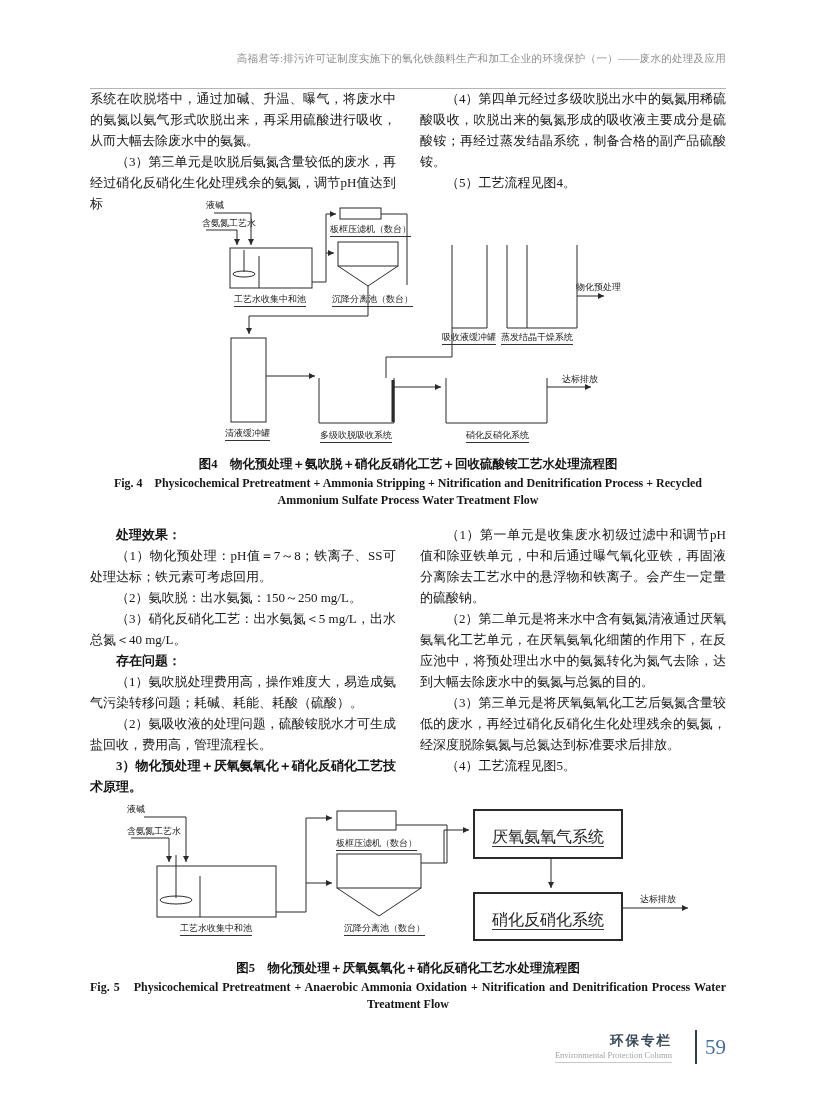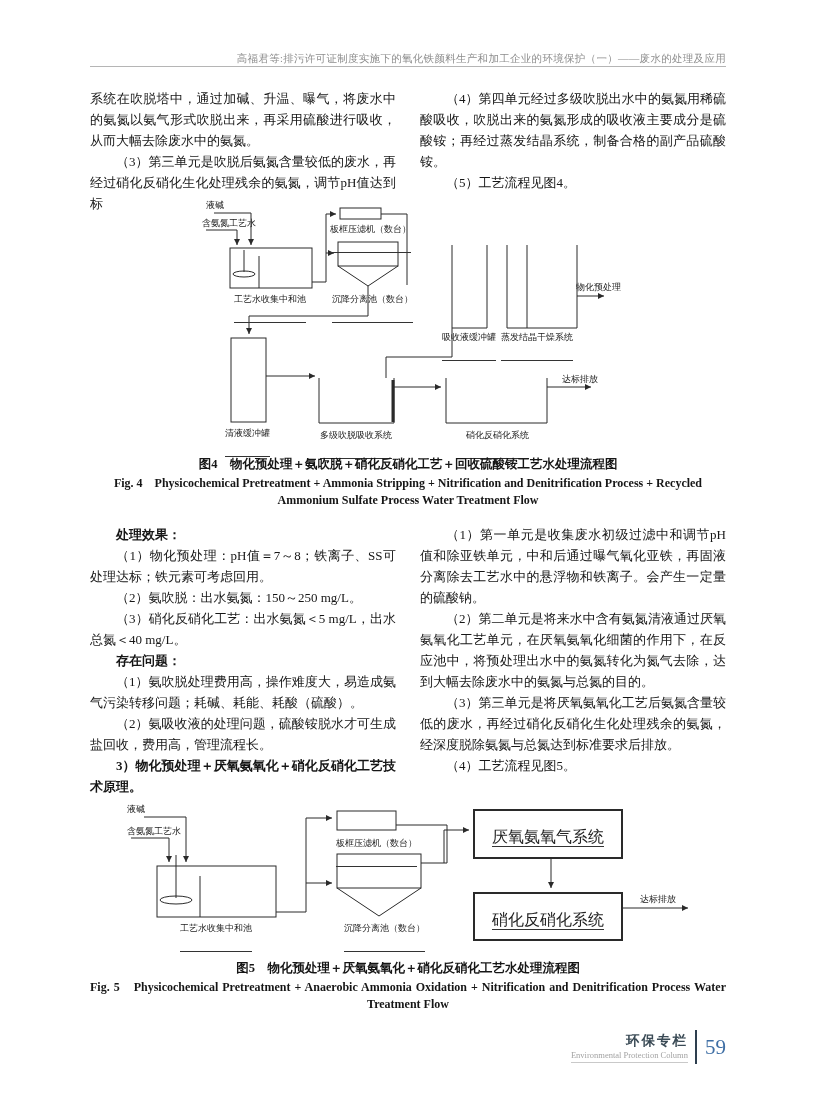--- a/index.html
+++ b/index.html
@@ -1,46 +1,46 @@
 <!DOCTYPE html>
 <html><head>
 <meta charset="utf-8">
 <style>
   html,body{margin:0;padding:0;background:#e8e8e8;}
   .page{position:relative;width:816px;height:1099px;background:#ffffff;margin:0 auto;overflow:hidden;
         font-family:"Liberation Serif","DejaVu Serif",serif;color:#161616;}
   
   .hdr{position:absolute;left:90px;top:52px;width:636px;text-align:right;font-size:10.5px;color:#8d8d8d;
-       padding-bottom:0;border-bottom:1px solid #b5b5b5;letter-spacing:.3px;}
+       padding-bottom:22px;border-bottom:1px solid #b5b5b5;letter-spacing:.3px;}
   
   .col{position:absolute;width:306px;font-size:13px;line-height:21px;text-align:justify;}
   .col p{margin:0;text-indent:2em;}
   .col p.noind{text-indent:0;}
   .col p.hd{font-weight:bold;}
   .c-tl{left:90px;top:88px;}
   .c-tr{left:420px;top:88px;}
   .c-ml{left:90px;top:524px;}
   .c-mr{left:420px;top:524px;}
   
   .fig{position:absolute;left:94px;width:636px;}
   .fig svg{position:absolute;left:0;top:0;}
   .f4{top:198px;height:252px;}
   .f5{top:800px;height:155px;}
   .dlabel{position:absolute;font-size:9px;line-height:11px;white-space:nowrap;color:#222;}
-  .dlabel.u{border-bottom:1px solid #333;padding-bottom:17px;}
+  .dlabel.u{border-bottom:1px solid #333;padding-bottom:1px;}
   .boxlabel{position:absolute;font-size:16px;text-align:center;color:#222;}
   .boxlabel span{border-bottom:1px solid #333;padding-bottom:1px;}
   
   .cap{position:absolute;left:90px;width:636px;font-weight:bold;}
   .cap-cn{font-size:12.5px;text-align:center;}
   .cap-en{font-size:12px;text-align:center;}
   .cap-en.just{text-align:justify;text-align-last:justify;}
   
   .footer{position:absolute;right:90px;top:1030px;display:flex;align-items:center;}
-  .f-txt{text-align:right;margin-right:7px;}
+  .f-txt{text-align:right;margin-right:23px;}
   .f-cn{font-size:13.5px;font-weight:bold;color:#3a4a55;letter-spacing:2px;}
   .f-en{font-size:8.5px;color:#a3a3a3;border-bottom:1px solid #c9c9c9;padding-bottom:2px;}
   .f-bar{width:2px;height:34px;background:#2e3f4f;margin-right:8px;}
   .f-num{font-size:21px;color:#3f6fa5;font-family:"Liberation Serif",serif;}
 </style>
 </head>
 <body>
 
 <div class="page">
 

